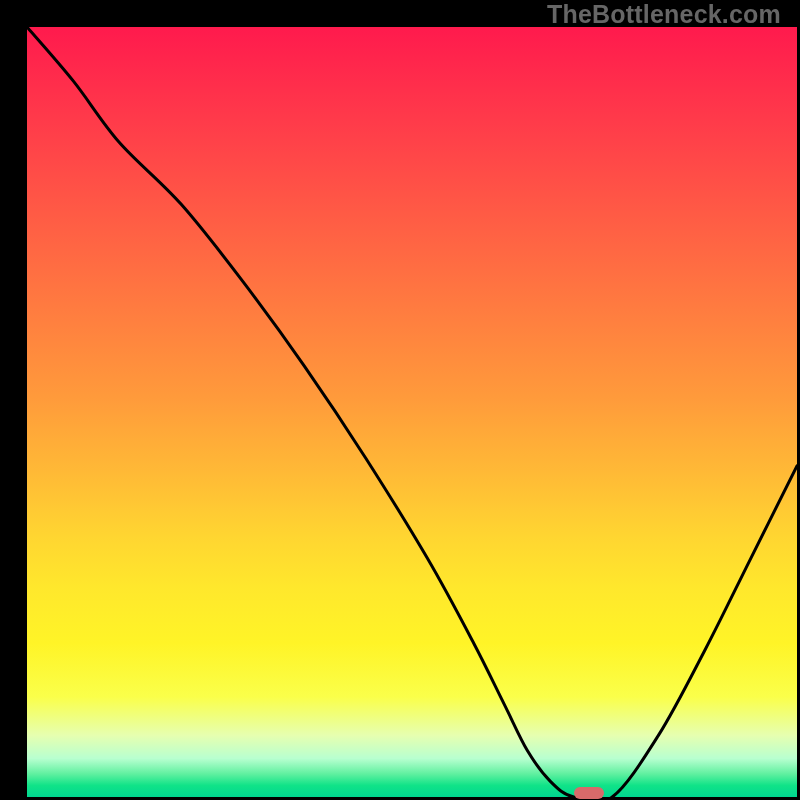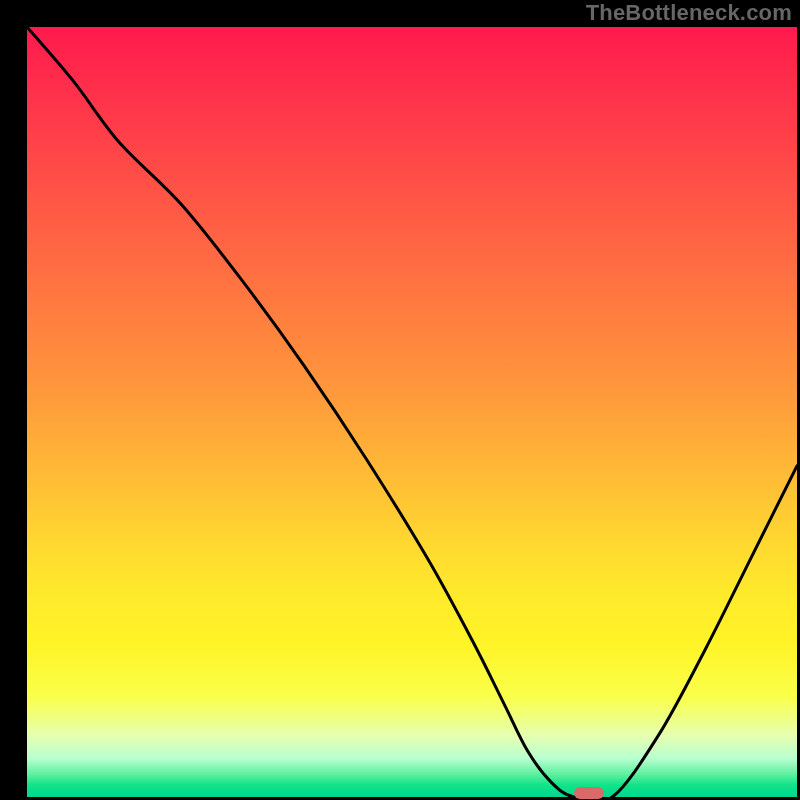--- a/index.html
+++ b/index.html
@@ -37,24 +37,24 @@
       #faff4a 87%,
       #e6ffb0 92%,
       #b8ffd0 95%,
       #60f0a0 97%,
       #10e388 98.5%,
       #00d690 100%
     );
   }
   .watermark {
     position: absolute;
-    right: 8px;
+    right: 19px;
     top: 0px;
     font-family: Arial, Helvetica, sans-serif;
-    font-size: 22px;
+    font-size: 25px;
     font-weight: 600;
     color: #666666;
     letter-spacing: 0.2px;
   }
   svg.curve {
     position: absolute;
     left: 15px;
     top: 15px;
     width: 770px;
     height: 770px;

